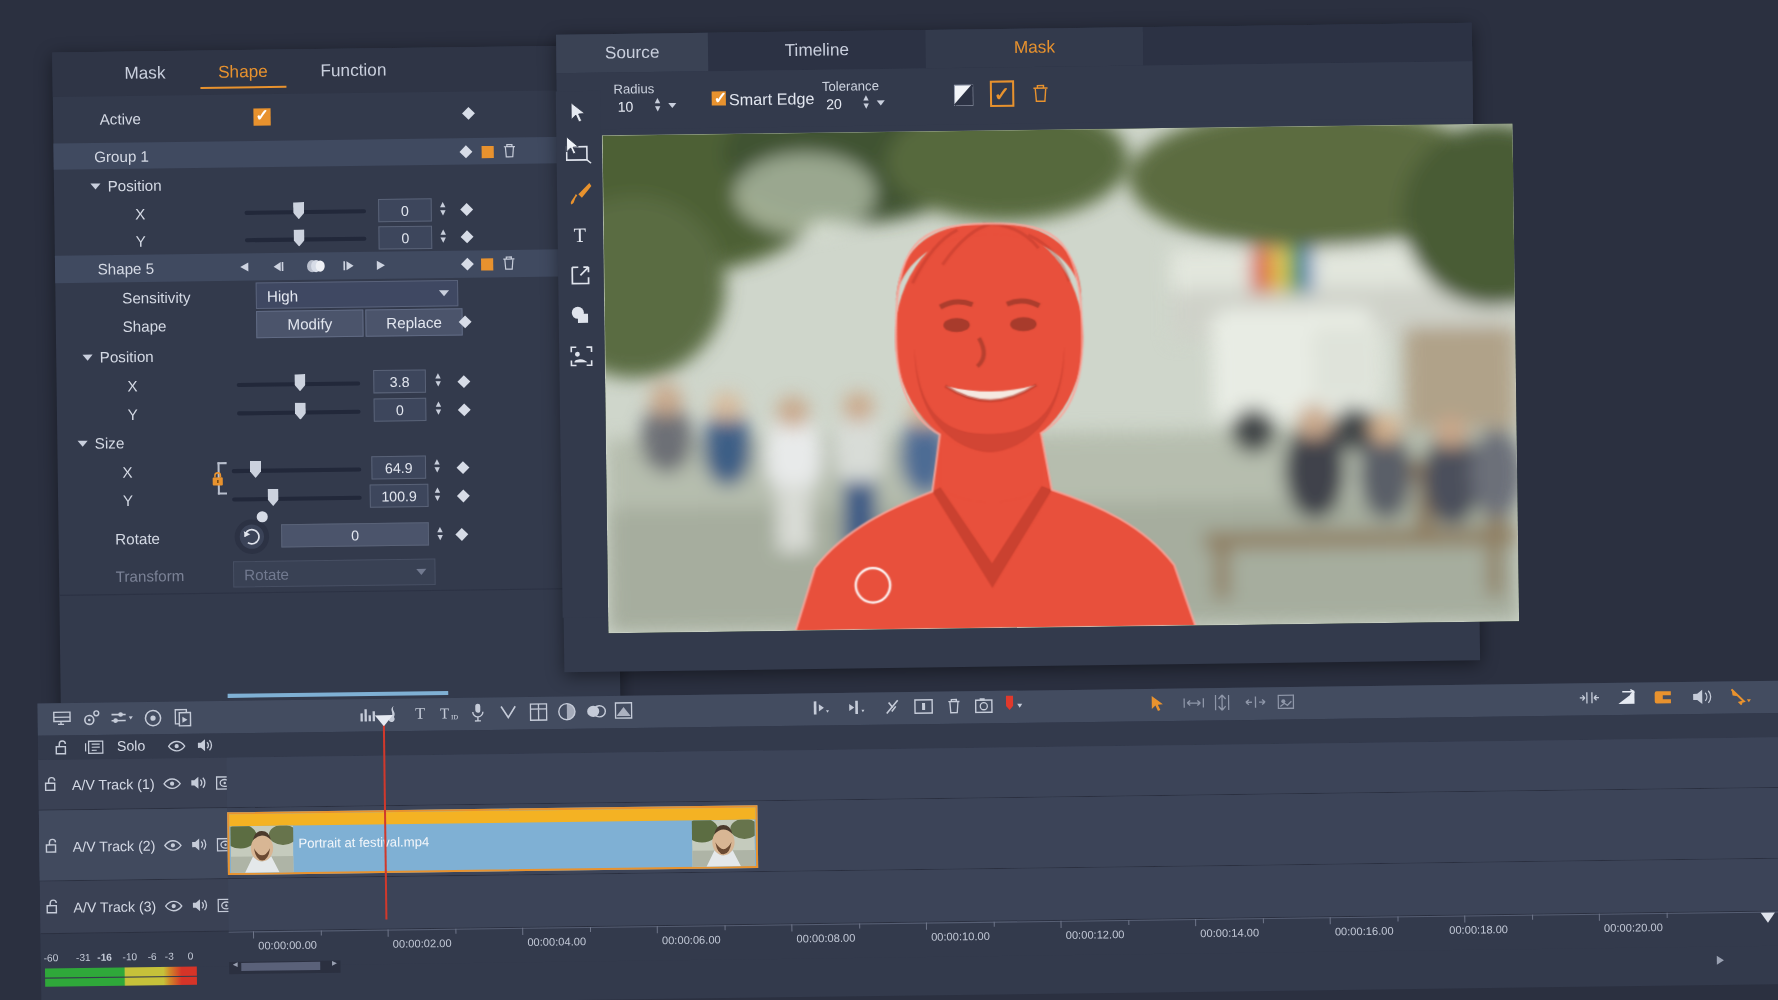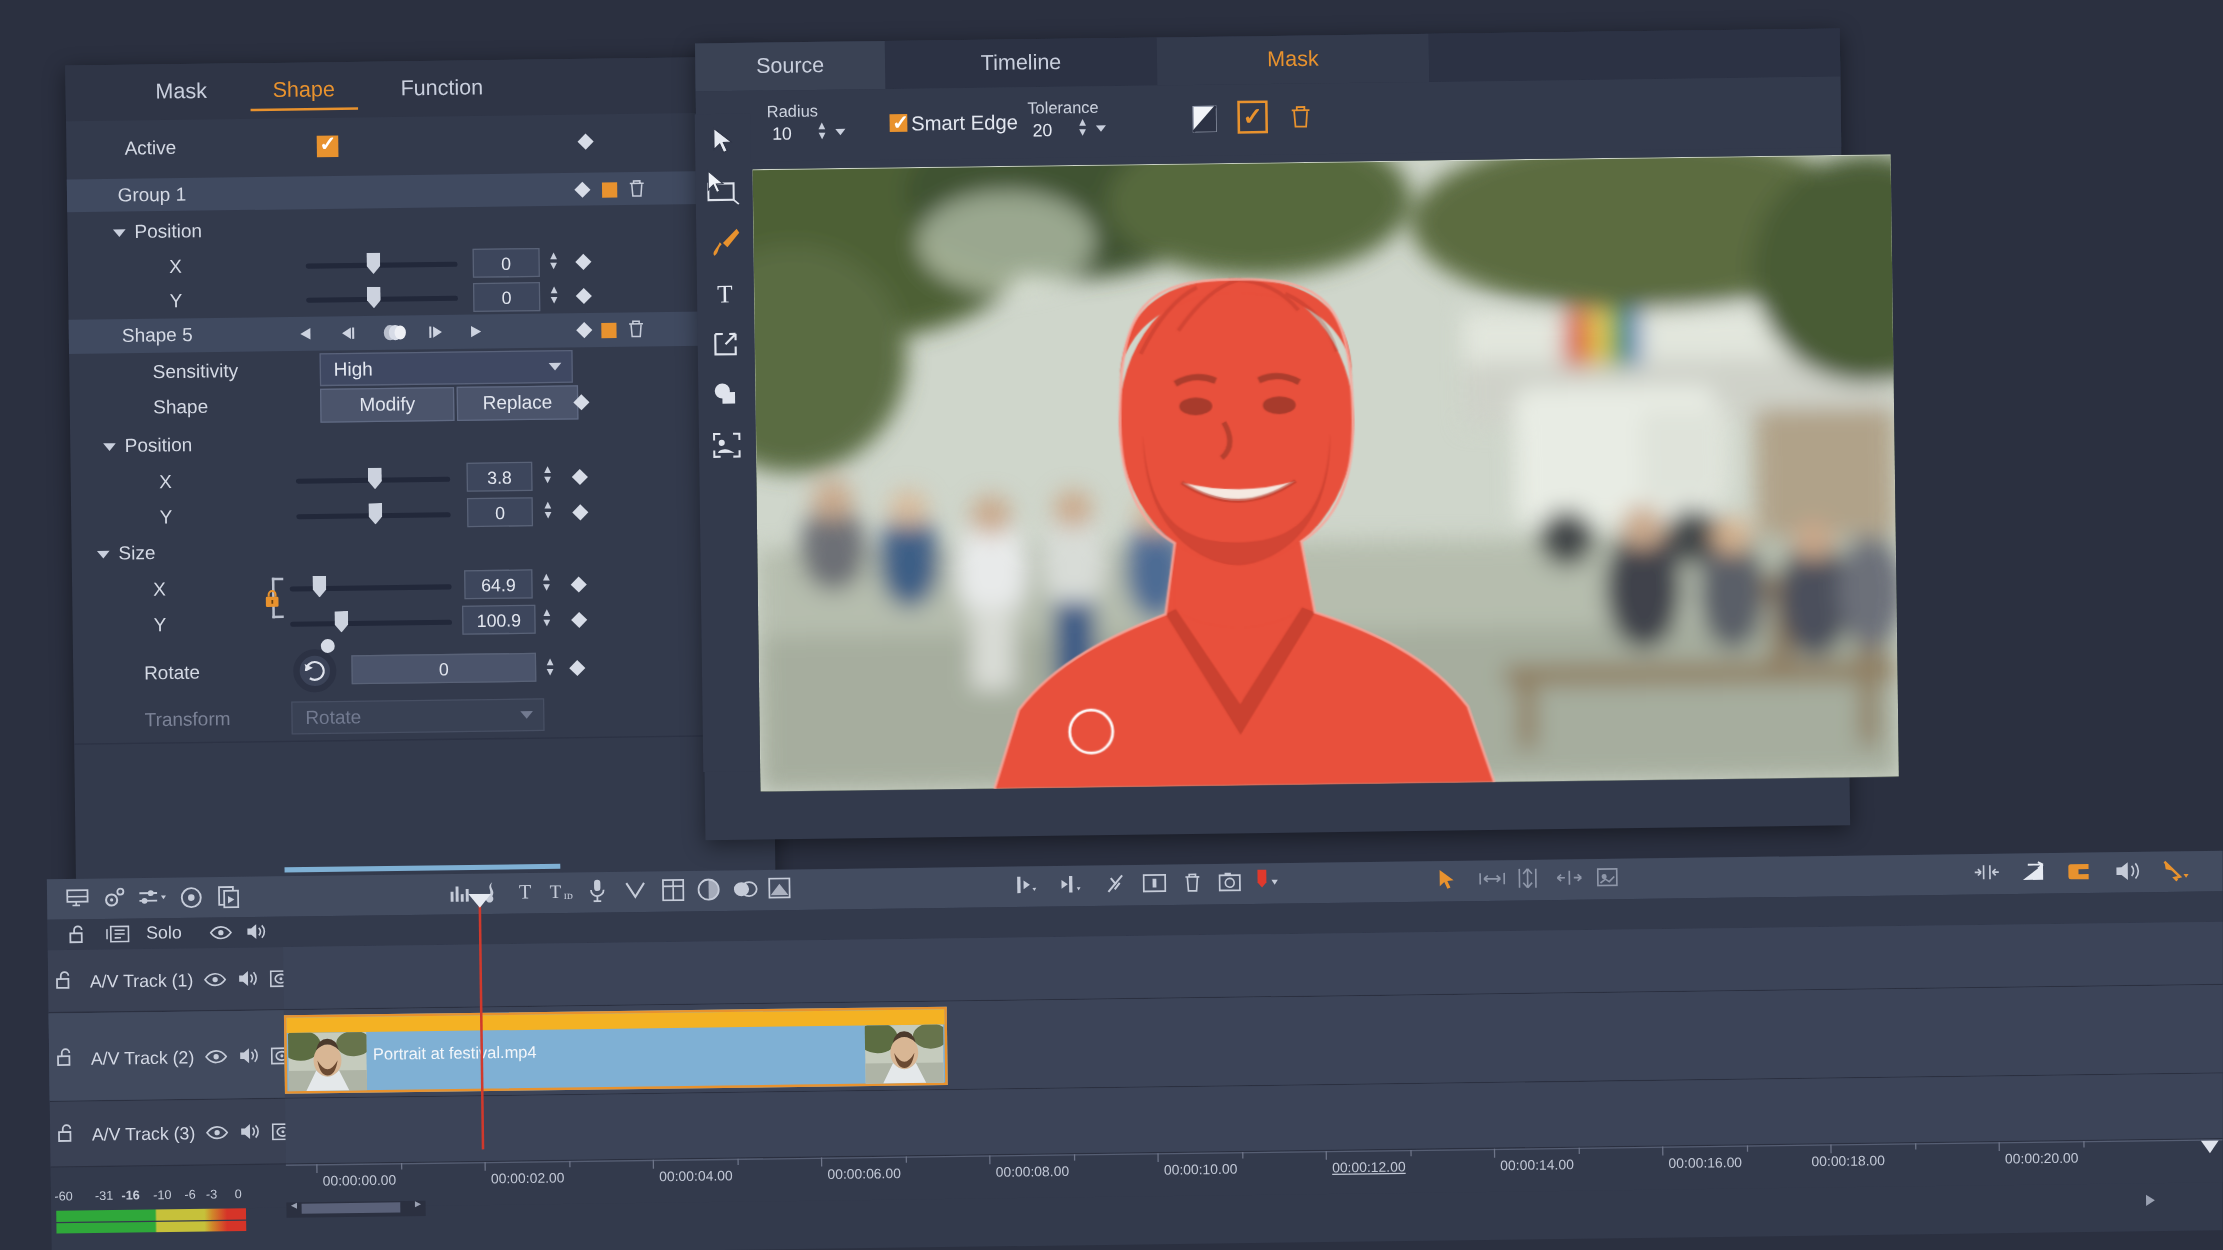--- a/index.html
+++ b/index.html
@@ -847,21 +847,21 @@
             <div class="tick" style="left: 675.5px; height: 5px;"></div>
             <div class="tlabel" style="left: 643px;">00:00:06.00</div>
             <div class="tick" style="left: 742px;"></div>
             <div class="tick" style="left: 808.5px; height: 5px;"></div>
             <div class="tlabel" style="left: 776px;">00:00:08.00</div>
             <div class="tick" style="left: 875px;"></div>
             <div class="tick" style="left: 941.5px; height: 5px;"></div>
             <div class="tlabel" style="left: 909px;">00:00:10.00</div>
             <div class="tick" style="left: 1008px;"></div>
             <div class="tick" style="left: 1074.5px; height: 5px;"></div>
-            <div class="tlabel" style="left: 1042px; text-decoration: underline;">00:00:12.00</div>
+            <div class="tlabel" style="left: 1042px;">00:00:12.00</div>
             <div class="tick" style="left: 1141px;"></div>
             <div class="tick" style="left: 1207.5px; height: 5px;"></div>
             <div class="tlabel" style="left: 1175px;">00:00:14.00</div>
             <div class="tick" style="left: 1274px;"></div>
             <div class="tick" style="left: 1340.5px; height: 5px;"></div>
             <div class="tlabel" style="left: 1308px;">00:00:16.00</div>
             <div class="tick" style="left: 1407px;"></div>
             <div class="tick" style="left: 1473.5px; height: 5px;"></div>
             <div class="tlabel" style="left: 1421px;">00:00:18.00</div>
             <div class="tick" style="left: 1540px;"></div>

